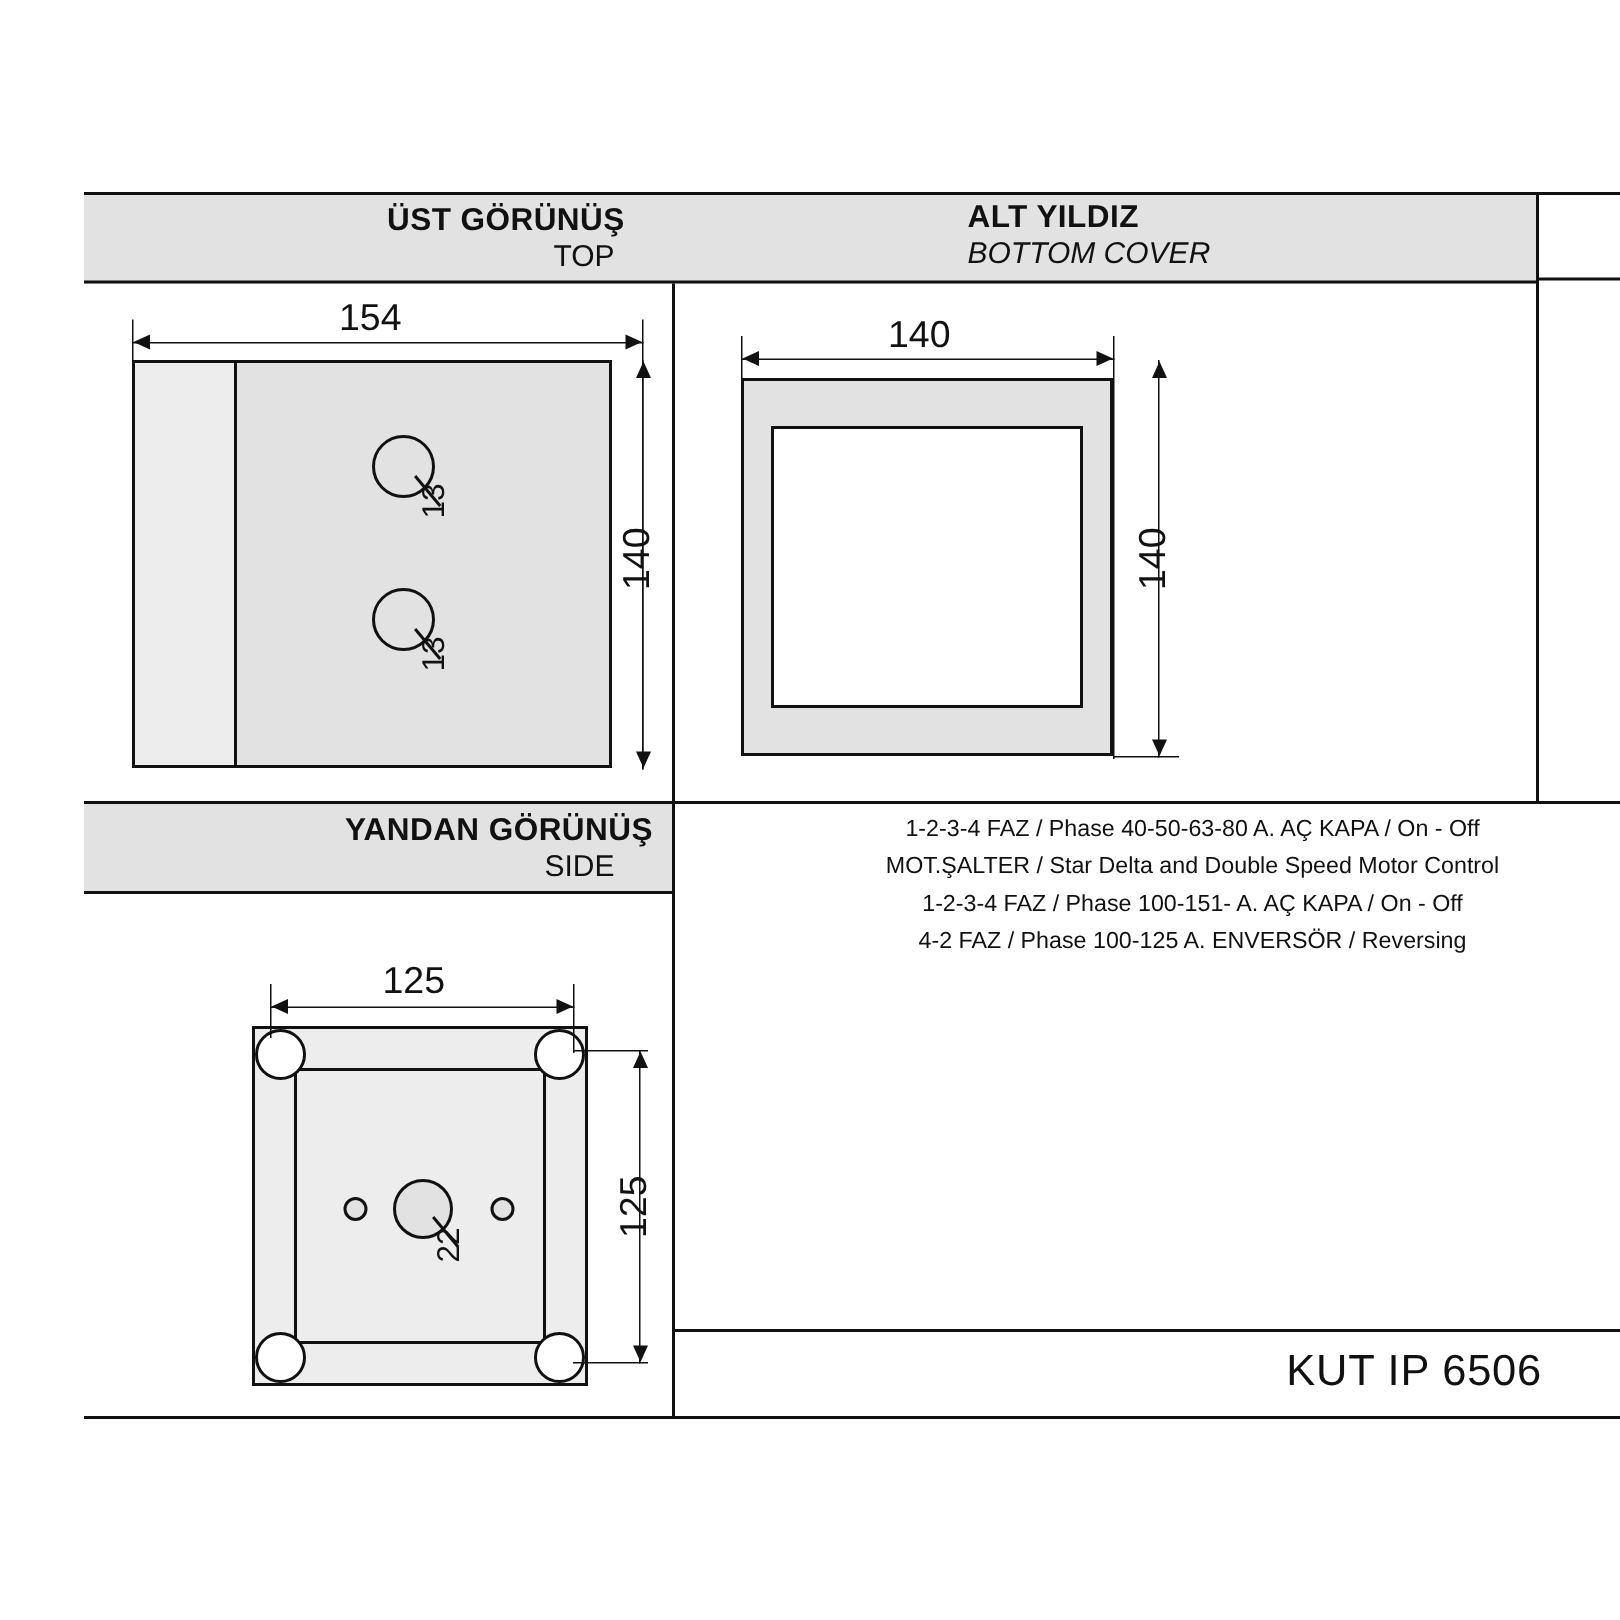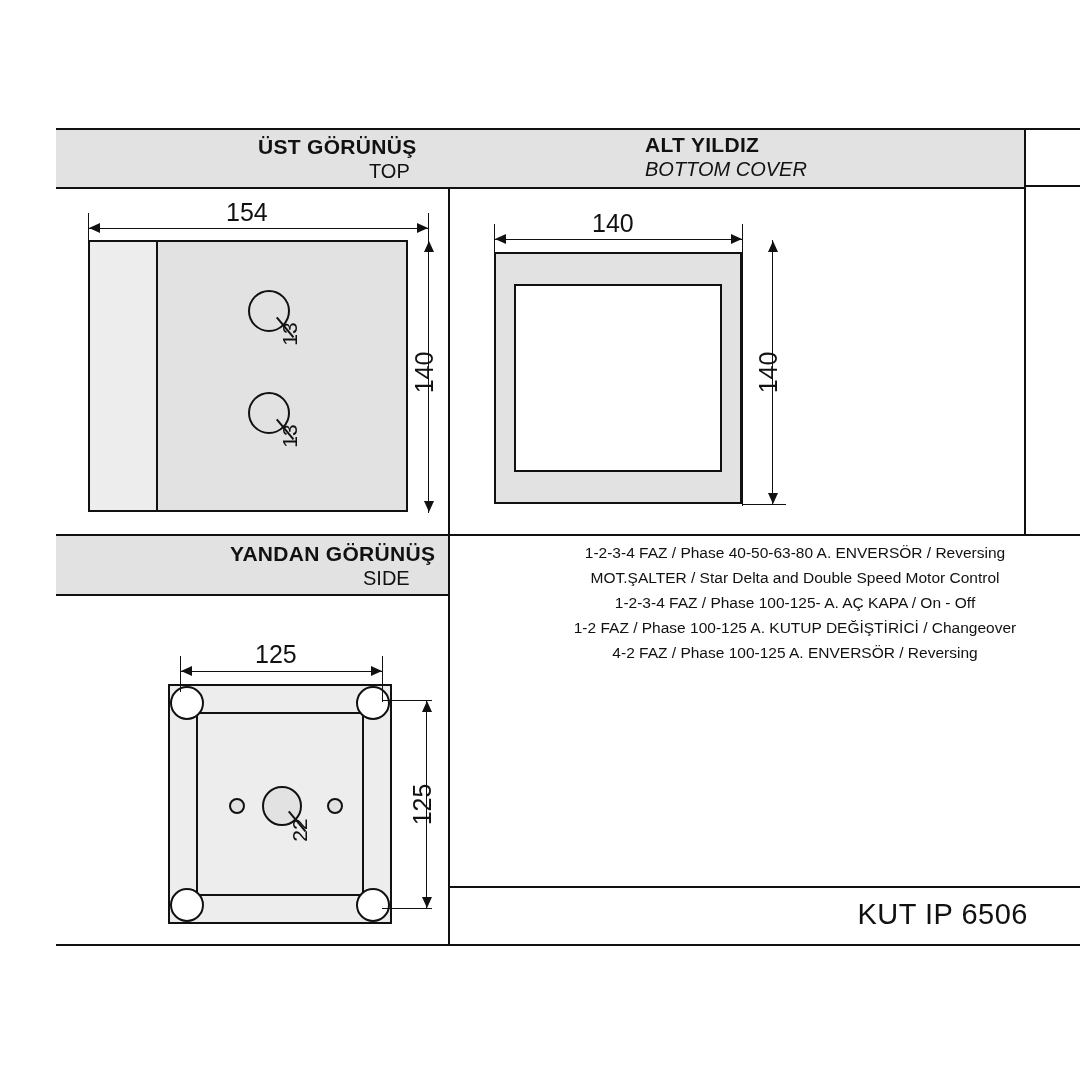--- a/index.html
+++ b/index.html
@@ -238,22 +238,21 @@
 
     <div class="ext" style="left:382px; top:700px; width:50px; height:1px;"></div>
     <div class="ext" style="left:382px; top:908px; width:50px; height:1px;"></div>
     <div class="dim-v" style="left:426px; top:700px; width:1px; height:209px;"></div>
     <div class="arrow arrow-u" style="left:422px; top:701px;"></div>
     <div class="arrow arrow-d" style="left:422px; top:897px;"></div>
     <div class="dim-text rot" style="left:402px; top:790px;">125</div>
   </div>
 
   <div class="spec-list">
-    <div class="spec-line">1-2-3-4 FAZ / Phase  40-50-63-80 A.  ENVERSÖR / Reversing</div>
+    <div class="spec-line">1-2-3-4 FAZ / Phase  40-50-63-80 A. AÇ KAPA / On - Off</div>
     <div class="spec-line">MOT.ŞALTER / Star Delta and Double Speed Motor Control</div>
-    <div class="spec-line">1-2-3-4 FAZ / Phase  100-125- A. AÇ KAPA / On - Off</div>
-    <div class="spec-line">1-2 FAZ / Phase 100-125 A. KUTUP  DEĞİŞTİRİCİ / Changeover</div>
+    <div class="spec-line">1-2-3-4 FAZ / Phase  100-151- A. AÇ KAPA / On - Off</div>
     <div class="spec-line">4-2 FAZ / Phase 100-125 A. ENVERSÖR / Reversing</div>
   </div>
 
   <div class="model-code">KUT IP 6506</div>
 
 </div>
 
 </body></html>

